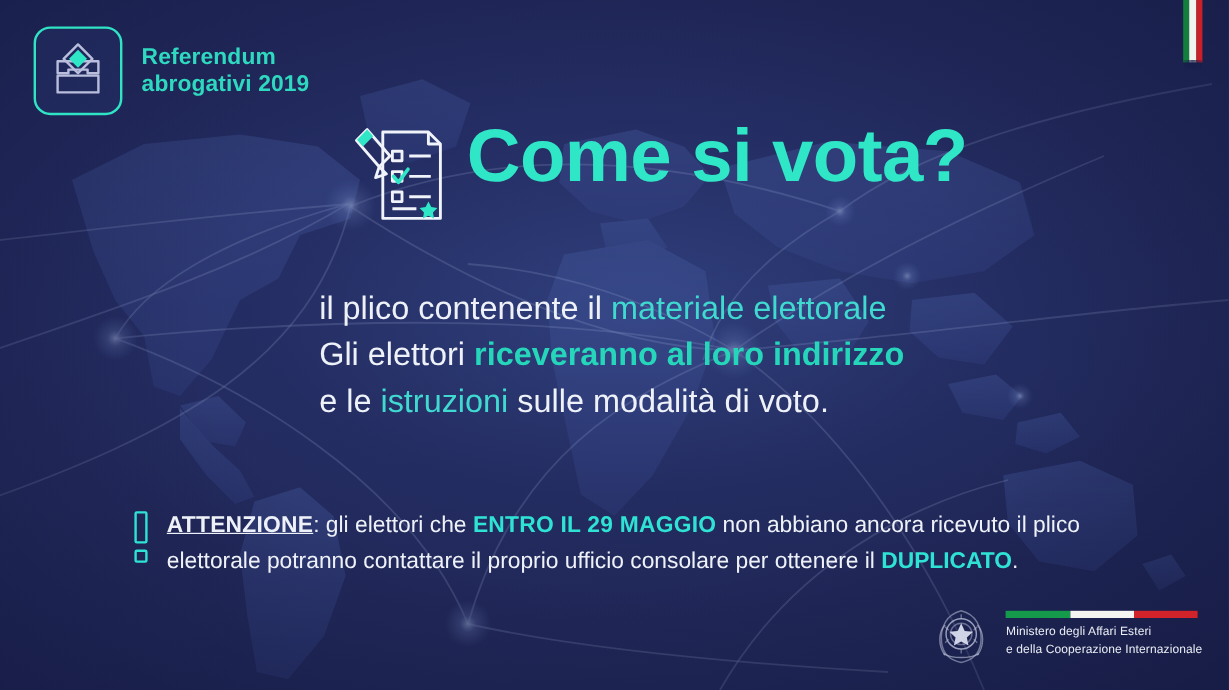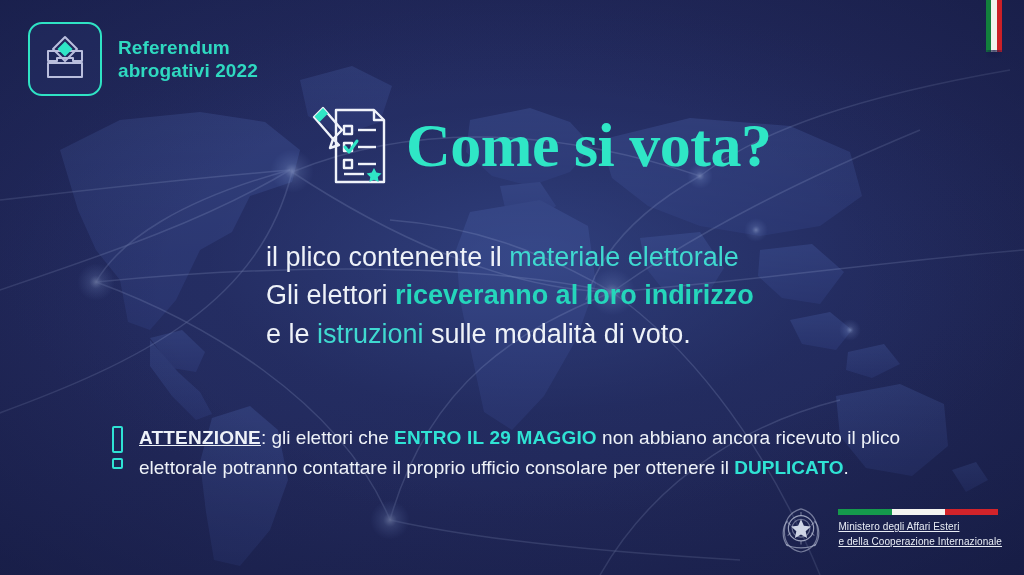--- a/index.html
+++ b/index.html
@@ -53,22 +53,22 @@
   }
   .brand {
     color:#2fd9c0;
     font-size:19px; font-weight:bold; line-height:1.22;
     letter-spacing:.1px;
   }
   .brand span { display:block; white-space:nowrap; }
 
   
   .title-row {
-    position:absolute; left:312px; top:100px;
-    display:flex; align-items:center; gap:18px;font-family:Liberation Serif, serif;
+    position:absolute; left:295px; top:100px;
+    display:flex; gap:18px;
   }
   .title-text {
     color:#2fe6c6;
     font-size:62px; font-weight:bold;
     letter-spacing:-0.5px;
     line-height:1;
     white-space:nowrap;
   }
 
   
@@ -118,21 +118,21 @@
   .emblem { width:48px; height:52px; opacity:.92; }
   .min-right { display:flex; flex-direction:column; gap:5px; }
   .flagbar { width:160px; height:6px; display:flex; }
   .flagbar i { flex:1; }
   .flagbar .g { background:#159a4c; }
   .flagbar .w { background:#f4f4f0; }
   .flagbar .r { background:#d2232a; }
   .min-text {
     color:#e9edf5; font-size:10px; line-height:1.45; letter-spacing:.1px;
   }
-  .min-text span { display:block; white-space:nowrap;text-decoration:underline; }
+  .min-text span { display:block; white-space:nowrap; }
 </style>
 </head>
 <body>
 
 <div id="poster">
 
   <svg class="bg-layer bg-map" viewBox="0 0 1024 575" preserveAspectRatio="xMidYMid slice" aria-hidden="true">
     <defs>
       <linearGradient id="landg" x1="0" y1="0" x2="0" y2="1">
         <stop offset="0%" stop-color="#4d64ad"></stop>
@@ -224,21 +224,21 @@
           <rect x="9" y="30" width="34" height="14"></rect>
         </g>
         <g>
           <path d="M26 4 L38 16 L26 28 L14 16 Z" fill="none" stroke="#b9bedd" stroke-width="2" stroke-linejoin="round"></path>
           <path d="M26 8.5 L33.5 16 L26 23.5 L18.5 16 Z" fill="#2fe6c6"></path>
         </g>
       </svg>
     </div>
     <div class="brand">
       <span>Referendum</span>
-      <span>abrogativi 2022</span>
+      <span>abrogativi 2019</span>
     </div>
   </div>
 
   <div class="title-row">
     <svg width="76" height="90" viewBox="0 0 76 90" aria-hidden="true">
 
       <g stroke="#f0f3fa" stroke-width="2.4" fill="none" stroke-linejoin="round">
         <path d="M2 17 L11 8 L30 30 L21 39 Z"></path>
         <path d="M21 39 L18 48 L27 45 Z" fill="none"></path>
       </g>

